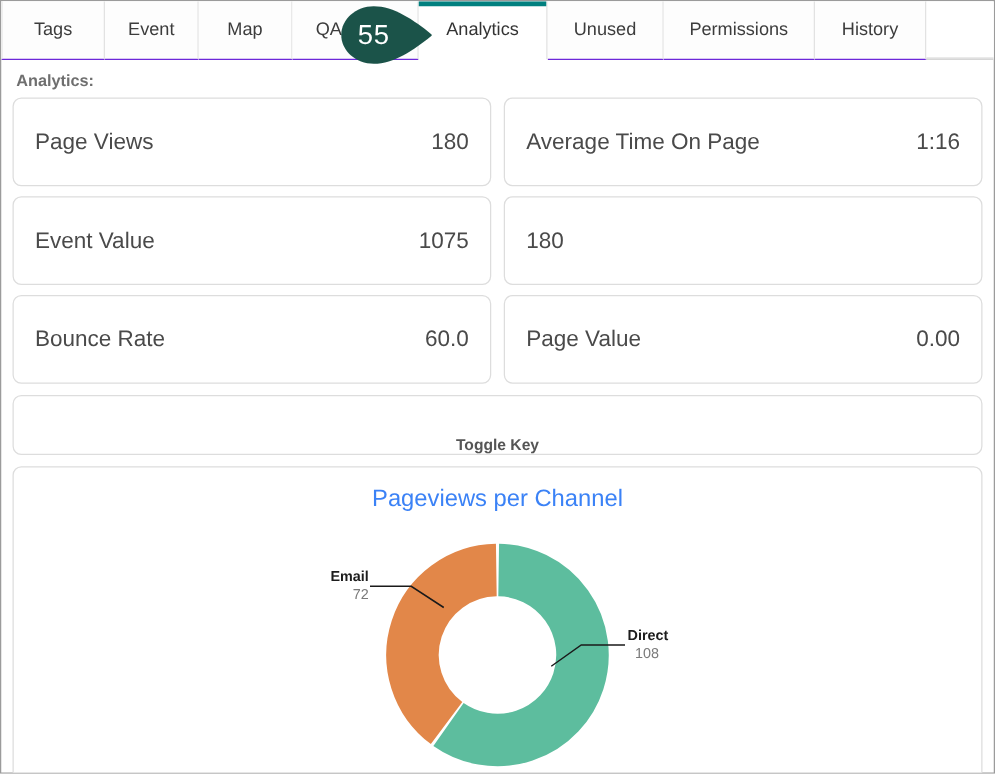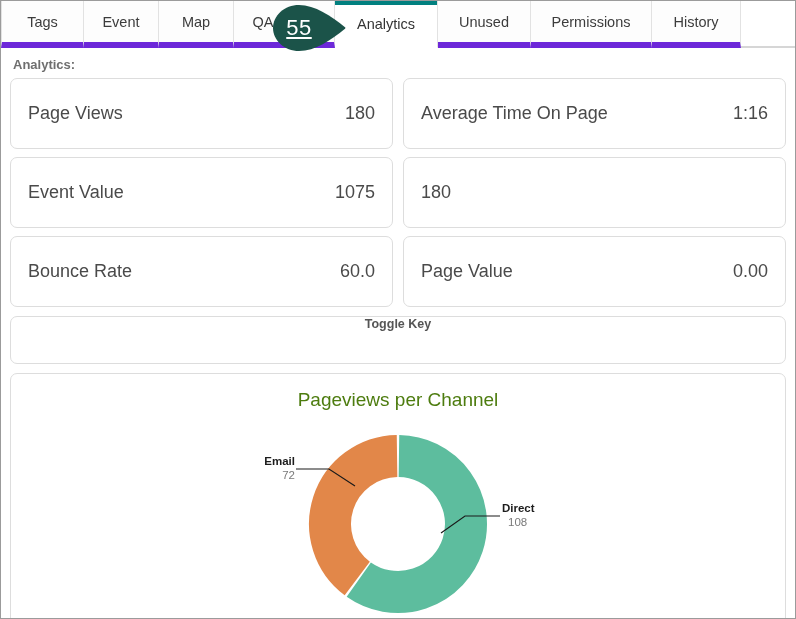--- a/index.html
+++ b/index.html
@@ -37,21 +37,21 @@
     display: flex;
     align-items: center;
     justify-content: center;
     box-sizing: border-box;
     padding: 0 6px;
     height: 47px;
     font-size: 14.5px;
     color: #3c3c3c;
     background: #fdfdfd;
     border-right: 1px solid #e2e2e2;
-    border-bottom: 6px solid #6d28d9;
+    border-bottom: 1px solid #6d28d9;
     cursor: pointer;
     white-space: nowrap;
   }
   .tab:first-child { border-left: 1px solid #e2e2e2; }
   .tab.active {
     background: #ffffff;
     color: #333333;
     border-bottom: 1px solid #ffffff;
     z-index: 3;
   }
@@ -87,21 +87,20 @@
     top: 0;
     width: 56px;
     height: 48px;
     display: flex;
     align-items: center;
     justify-content: center;
     color: #ffffff;
     font-size: 22px;
     font-weight: 400;
     letter-spacing: .5px;
-    text-decoration: underline;
   }
 
   
   .content {
     padding: 8px 9px 0 9px;
   }
   .section-label {
     font-size: 13px;
     color: #6f6f6f;
     margin: 1px 0 6px 3px;
@@ -135,21 +134,21 @@
     font-size: 18px;
     color: #4a4a4a;
     white-space: nowrap;
   }
 
   .toggle-key {
     box-sizing: border-box;
     margin-top: 9px;
     height: 48px;
     display: flex;
-    align-items: flex-start;
+    align-items: flex-end;
     justify-content: center;
     border: 1px solid #dddddd;
     border-radius: 7px;
     background: #ffffff;
     font-size: 12.5px;
     font-weight: bold;
     color: #555555;
     cursor: pointer;
   }
 
@@ -158,21 +157,21 @@
     margin-top: 9px;
     height: 296px;
     border: 1px solid #dddddd;
     border-radius: 7px;
     background: #ffffff;
     position: relative;
   }
   .chart-title {
     text-align: center;
     font-size: 19px;
-    color: #4d7c0f;
+    color: #3b82f6;
     padding-top: 15px;
   }
   .chart-area {
     position: absolute;
     left: 0;
     right: 0;
     top: 42px;
     bottom: 0;
   }
   .chart-area svg { display: block; margin: 0 auto; }

